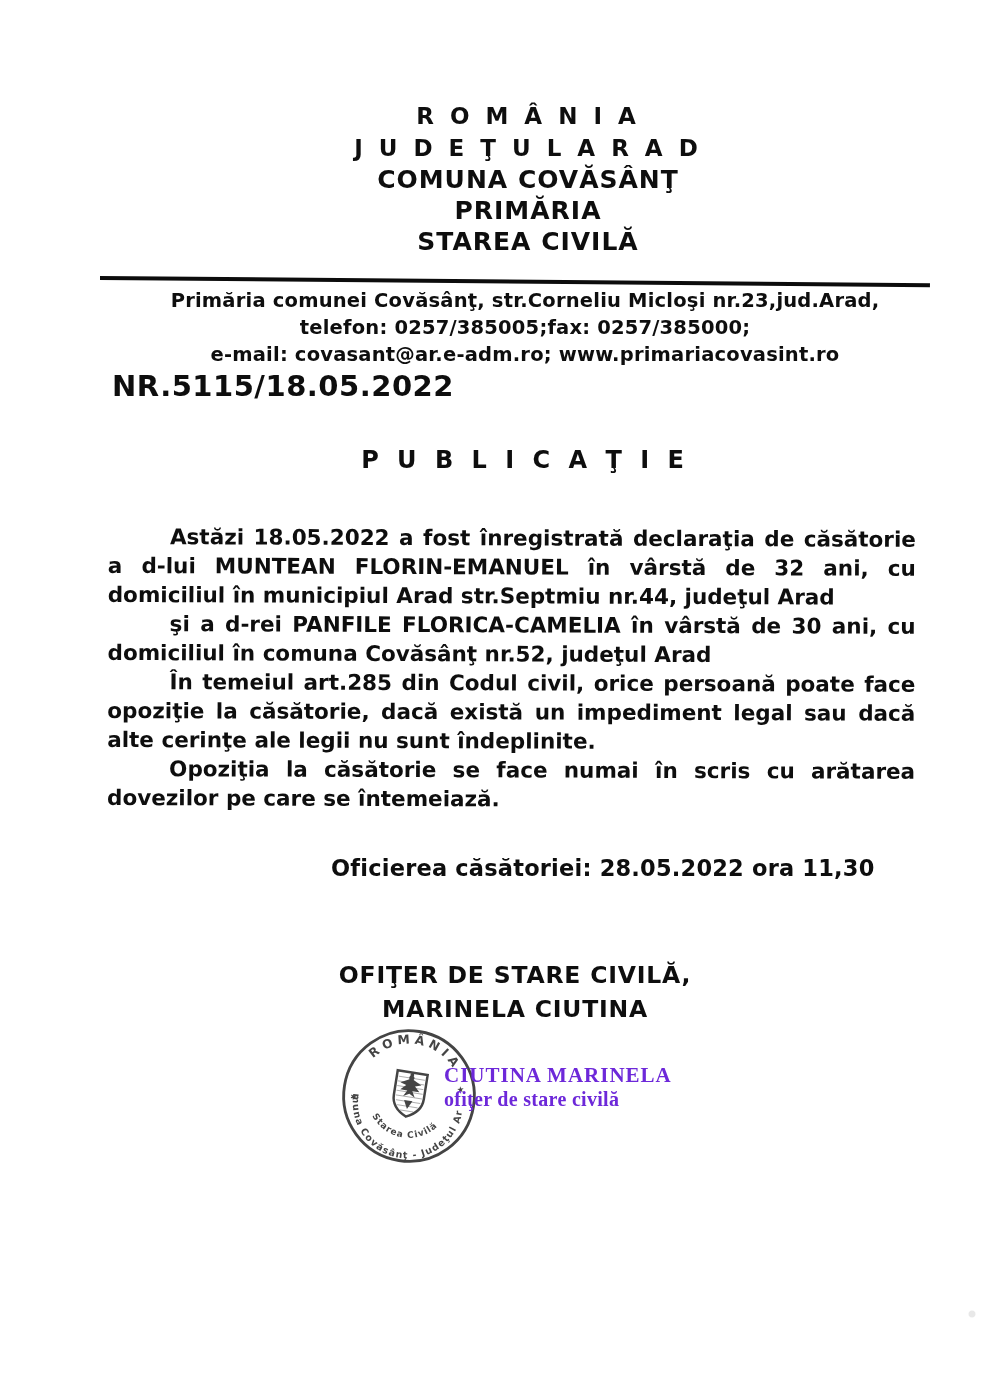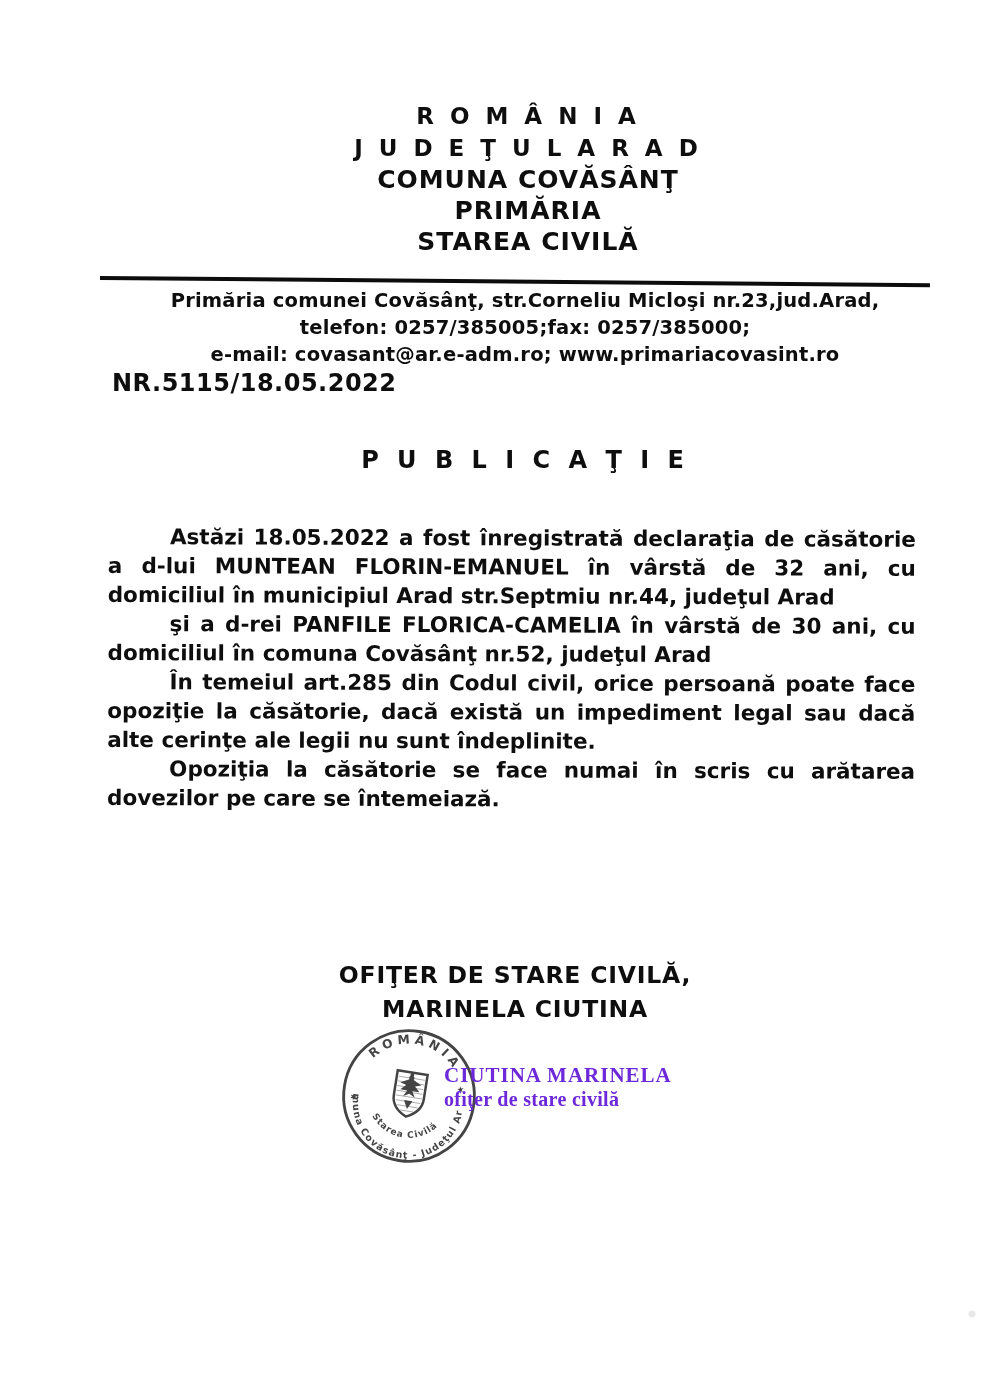--- a/index.html
+++ b/index.html
@@ -28,21 +28,21 @@
   }
   
   .contact{
     position:absolute;top:287px;left:0;width:100%;
     text-align:center;transform:translateX(30px);
     font-size:19.5px;line-height:27px;letter-spacing:0.2px;
   }
   
   .regnr{
     position:absolute;top:369px;left:112px;
-    font-size:24px;letter-spacing:0.5px;
+    font-size:29px;letter-spacing:0.5px;
   }
   
   .doc-title{
     position:absolute;top:446px;left:0;width:100%;
     text-align:center;transform:translateX(30px);
     font-size:24px;letter-spacing:5px;
   }
   
   .body-text{
     position:absolute;top:522px;left:108px;width:808px;
@@ -116,20 +116,21 @@
 
   <div class="doc-title">P U B L I C A Ţ I E</div>
 
   <div class="body-text">
     <p>Astăzi 18.05.2022  a fost înregistrată declaraţia de căsătorie a d-lui MUNTEAN FLORIN-EMANUEL în vârstă de 32 ani, cu domiciliul în municipiul Arad str.Septmiu nr.44, judeţul Arad</p>
     <p>şi a d-rei PANFILE FLORICA-CAMELIA în vârstă de 30 ani, cu domiciliul în comuna Covăsânţ nr.52, judeţul Arad</p>
     <p>În temeiul art.285 din Codul civil, orice persoană poate face opoziţie la căsătorie, dacă există un impediment legal sau dacă alte cerinţe ale legii nu sunt îndeplinite.</p>
     <p>Opoziţia la căsătorie se face numai în scris cu arătarea dovezilor pe care se întemeiază.</p>
   </div>
 
+  <div class="ceremony">Oficierea căsătoriei: 28.05.2022 ora 11,30</div>
 
   <div class="officer">
     <div>OFIŢER DE STARE CIVILĂ,</div>
     <div>MARINELA CIUTINA</div>
   </div>
 
   <svg class="stamp" viewBox="0 0 150 150" aria-hidden="true">
     <g transform="rotate(9 75 75)" fill="#2b2b2b" opacity="0.88" font-family="'DejaVu Sans','Liberation Sans',sans-serif" font-weight="bold">
       <defs>
         <path id="arcTop" d="M 22,84 A 54,54 0 1 1 128,84"></path>

